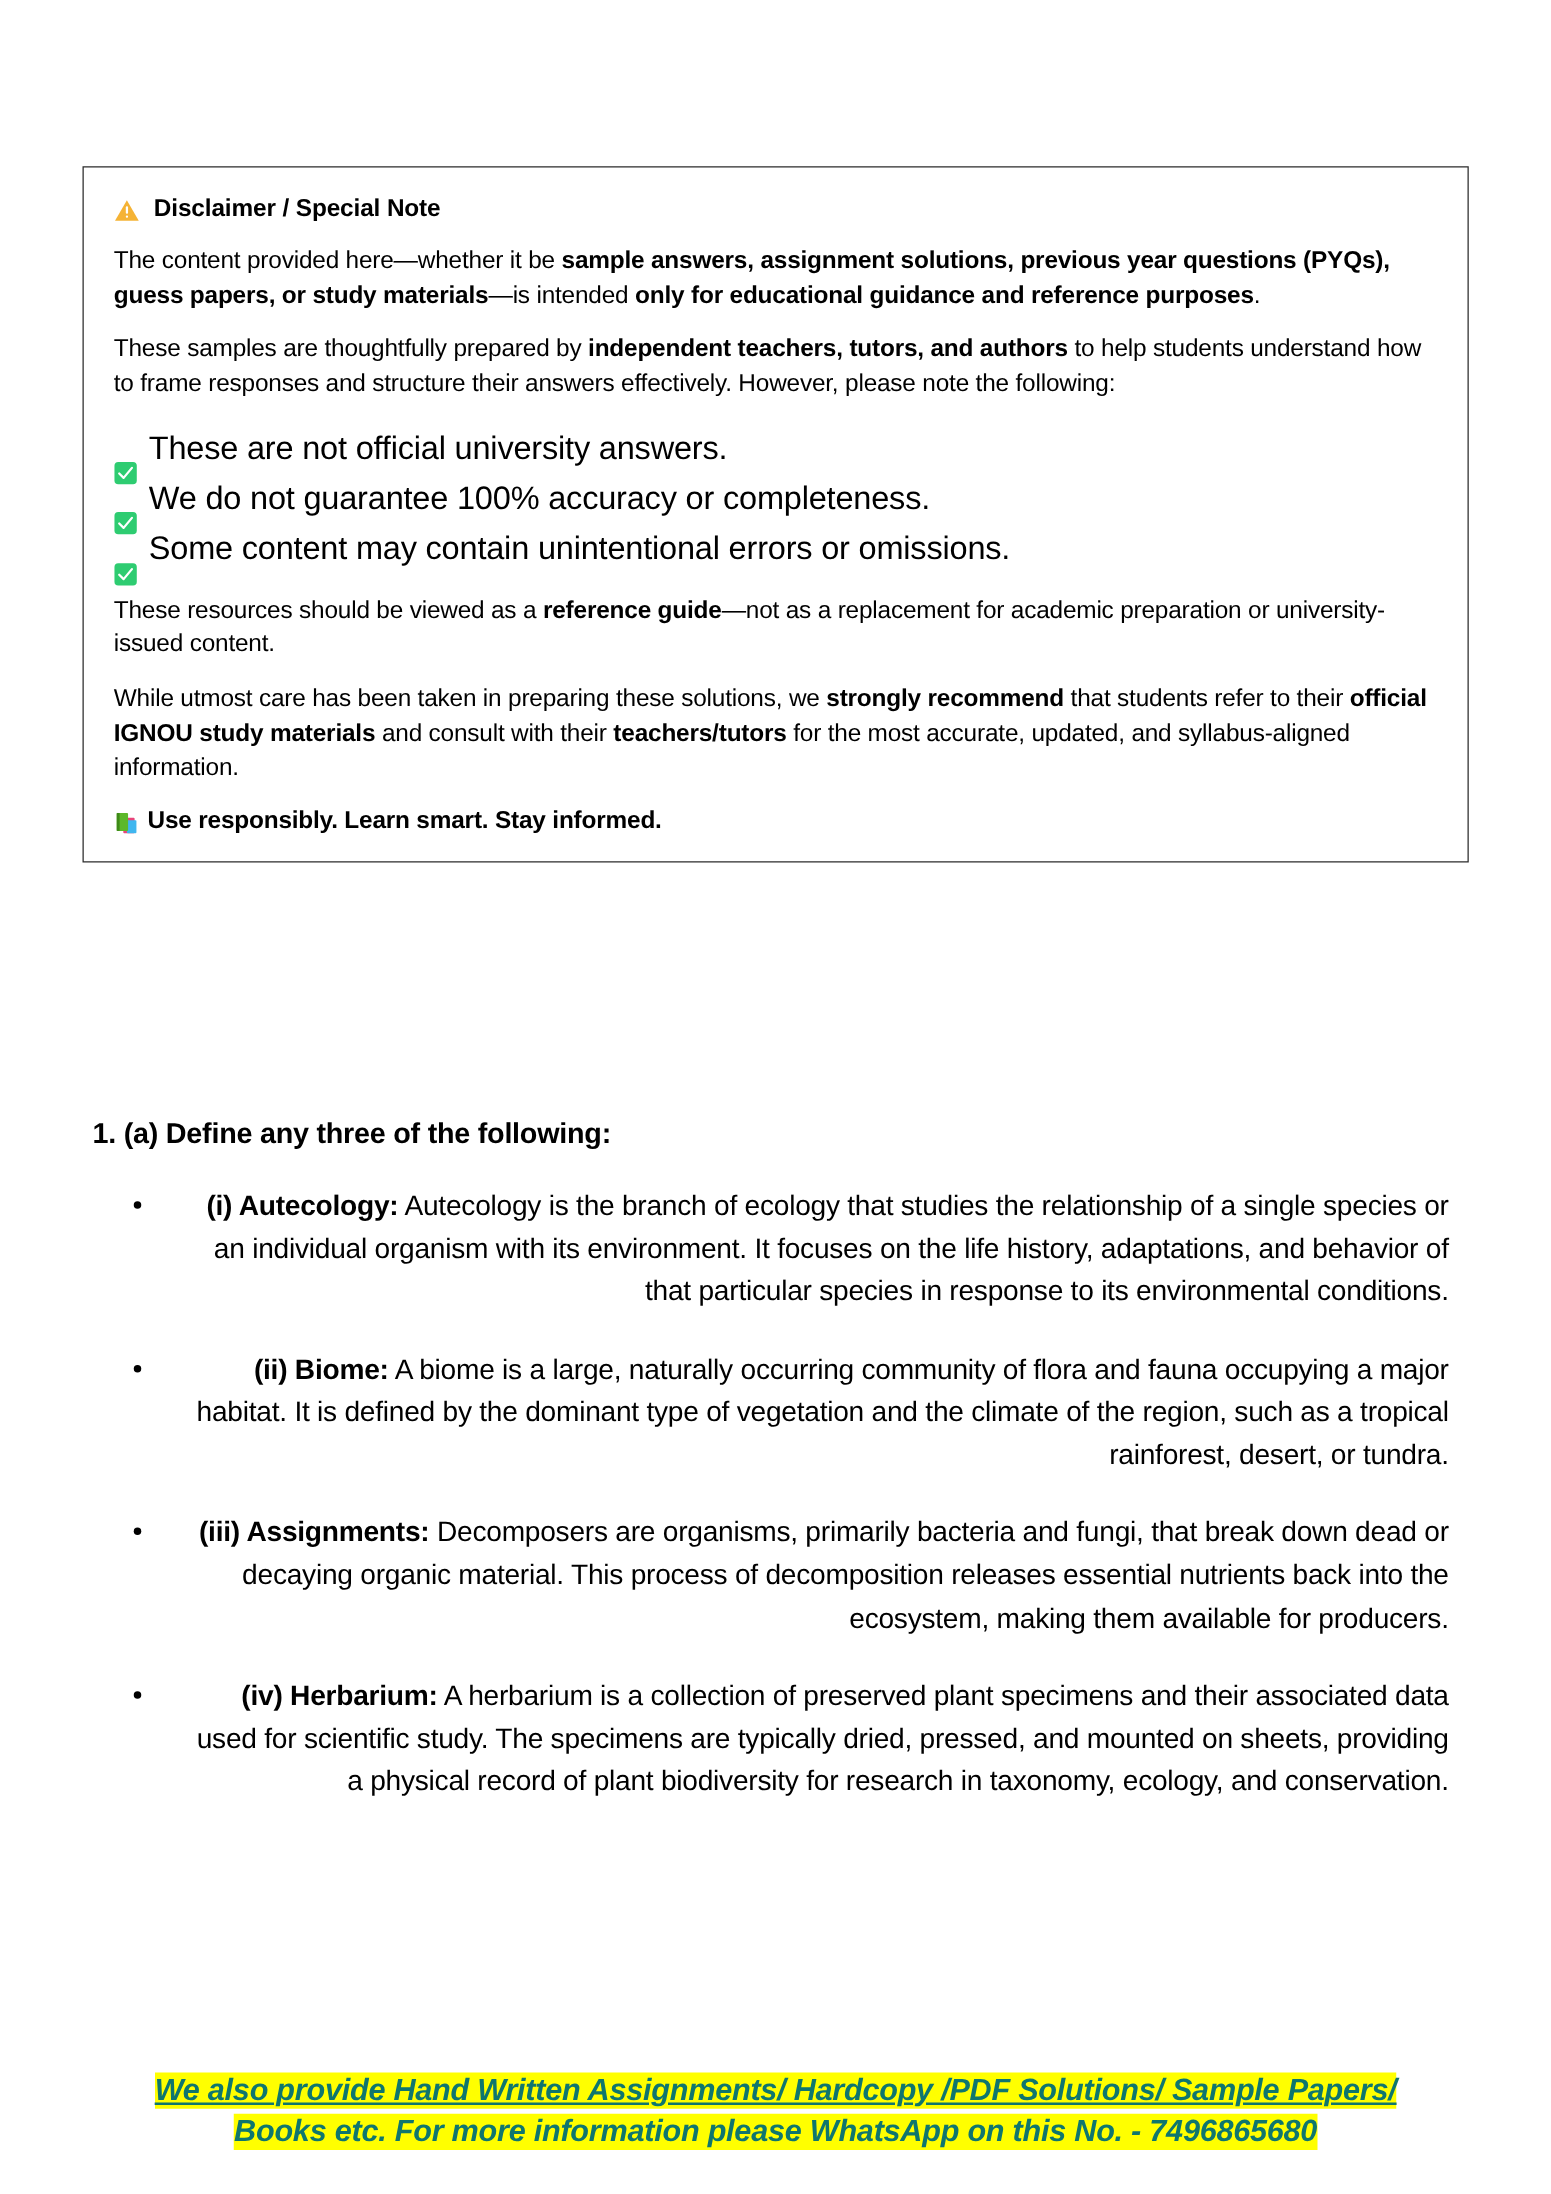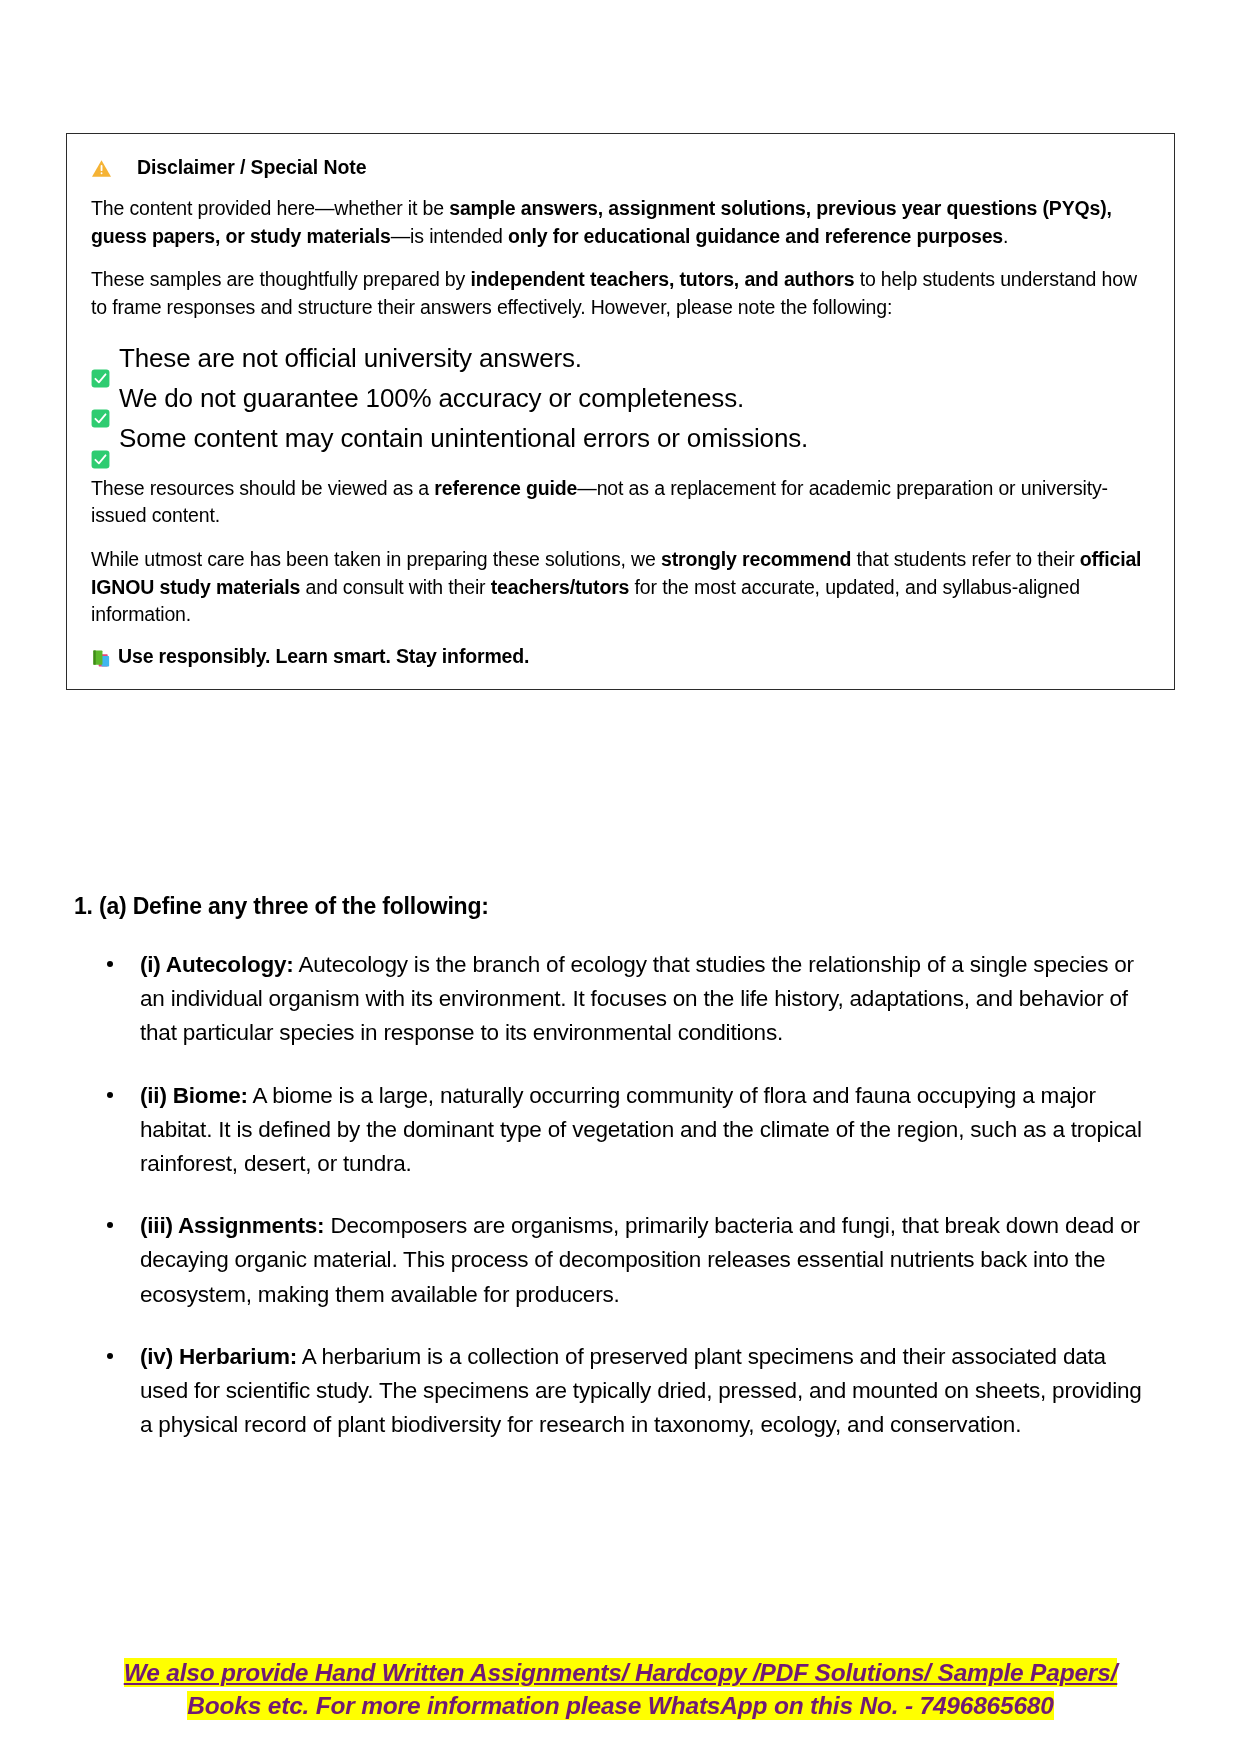--- a/index.html
+++ b/index.html
@@ -30,21 +30,21 @@
     width: 1109px;
     box-sizing: border-box;
     border: 1.5px solid #2b2b2b;
     background: #ffffff;
     padding: 18px 24px 20px 24px;
   }
 
   .disc-title {
     display: flex;
     align-items: center;
-    gap: 25px;
+    gap: 11px;
     font-size: 19.5px;
     font-weight: bold;
     letter-spacing: -0.1px;
     margin: 4px 0 16px 0;
   }
 
   .warn-icon {
     display: inline-block;
     width: 21px;
     height: 19px;
@@ -120,20 +120,21 @@
     list-style: none;
   }
 
   .answer-item {
     position: relative;
     padding-left: 46px;
     margin-bottom: 28px;
     font-size: 22.5px;
     line-height: 1.52;
     letter-spacing: -0.2px;
+    text-align: right;
   }
   .answer-item:last-child { margin-bottom: 0; }
 
   .bullet-dot {
     position: absolute;
     left: 13px;
     top: 13px;
     width: 6px;
     height: 6px;
     border-radius: 50%;
@@ -148,21 +149,21 @@
     width: 1241px;
     text-align: center;
   }
   .promo-line {
     display: block;
     line-height: 1.34;
   }
   .promo-text {
     display: inline;
     background: #ffff00;
-    color: #701a75;
+    color: #0f766e;
     font-weight: bold;
     font-style: italic;
     font-size: 24.5px;
     text-decoration: underline;
     text-decoration-thickness: 2px;
     text-underline-offset: 2px;
     letter-spacing: -0.2px;
     padding: 1px 0;
   }
   .promo-line.second .promo-text {

